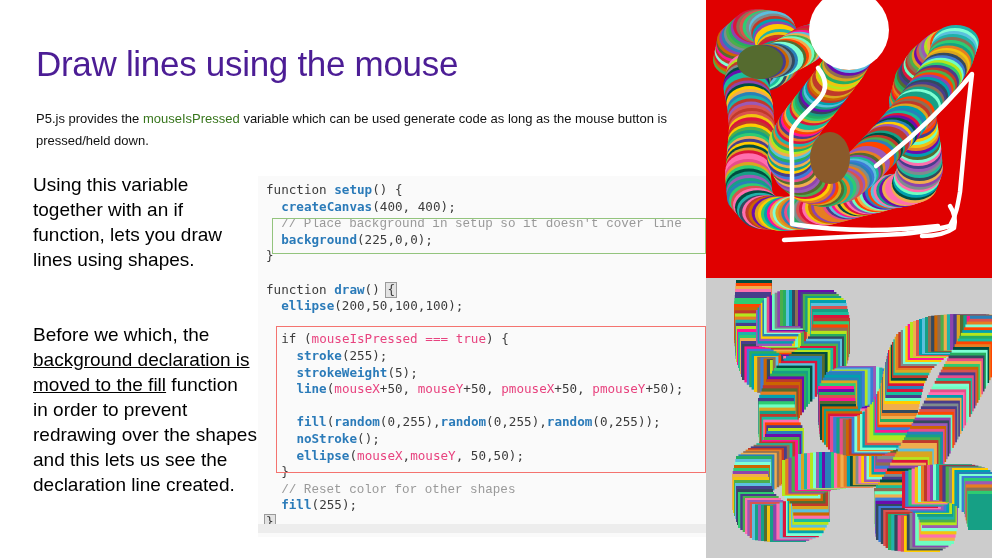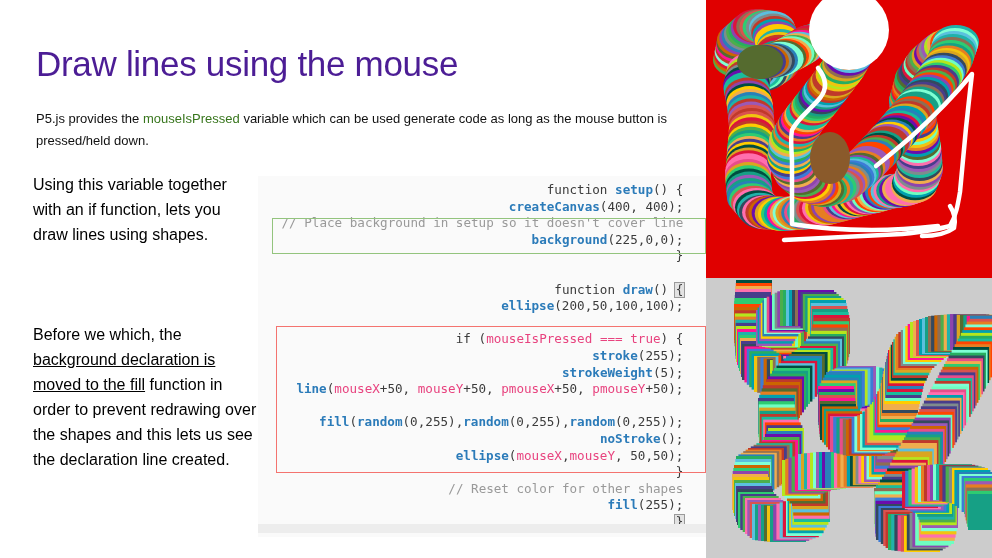--- a/index.html
+++ b/index.html
@@ -20,44 +20,43 @@
   }
 
   #intro-paragraph {
     position:absolute; left:36px; top:108px; width:640px;
     font-size:13px; line-height:22px; color:#111;
   }
   #intro-paragraph .kw { color:#38761d; }
 
   .left-col {
     position:absolute; left:33px; width:224px;
-    font-size:16px; line-height:25px; color:#000;
+    font-size:19px; line-height:25px; color:#000;
   }
   #left-para-1 { top:172px; }
   #left-para-2 { top:322px; }
   .left-col .u { text-decoration:underline; }
 
   
   #code-panel {
     position:absolute; left:258px; top:176px;
     width:448px; height:358px;
     background:#fafafa;
     font-family:"DejaVu Sans Mono","Liberation Mono",monospace;
     font-size:12.6px; line-height:16.6px;
     overflow:hidden;
-    text-align:right;
   }
   #code-lines { position:absolute; left:8px; top:6px; white-space:pre; }
   .cl { height:16.6px; white-space:pre; }
   .blank { height:16.6px; }
 
   
   .t-plain  { color:#3b3b3b; }
   .t-fn     { color:#2b7bb9; font-weight:bold; }
-  .t-cmt    { color:#999999; }
+  .t-cmt    { color:#999999;font-family:Liberation Mono, monospace; }
   .t-var    { color:#e8437f; }
   .t-op     { color:#e8437f; }
 
   
   #green-box {
     position:absolute; left:272px; top:218px;
     width:434px; height:36px;
     border:1.5px solid #93c47d; background:transparent;
     pointer-events:none;
   }

